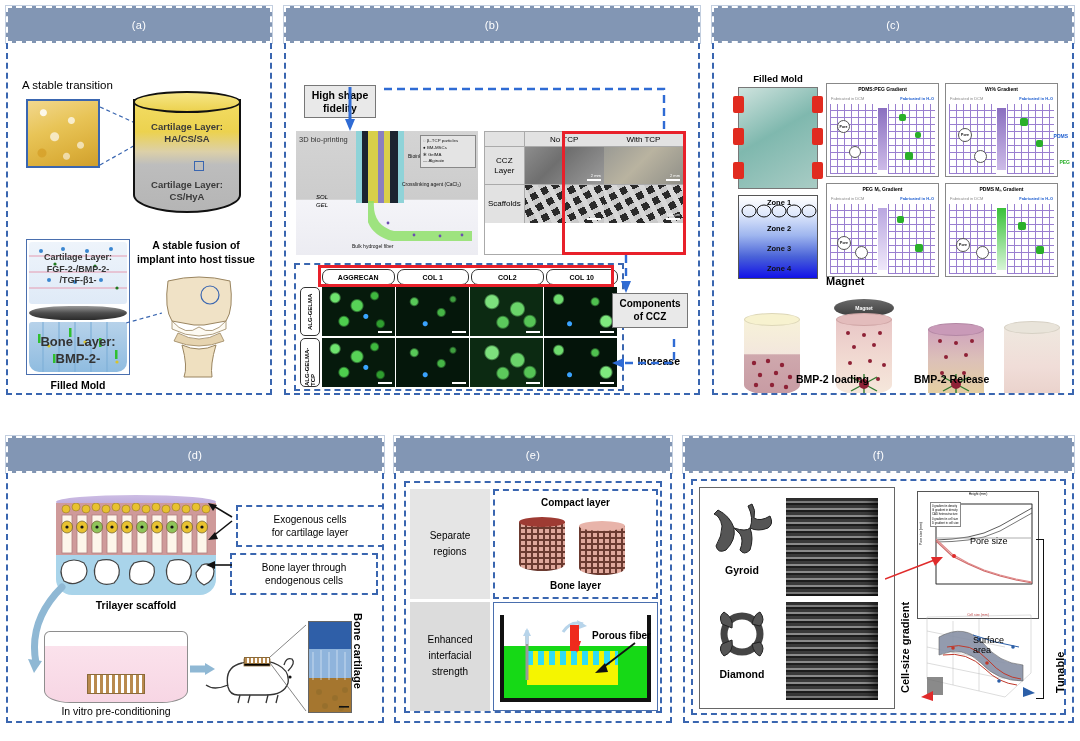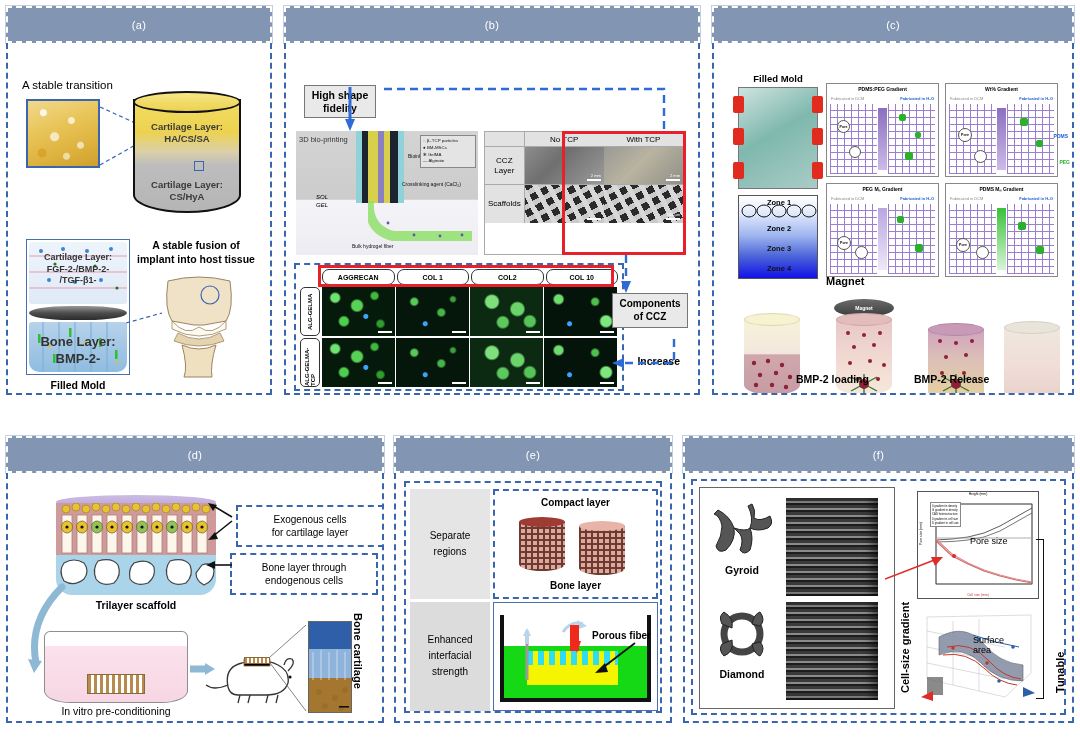--- a/index.html
+++ b/index.html
@@ -267,21 +267,21 @@
   .f-unit { position:absolute; width:68px; height:58px; }
   .f-unit-lbl { position:absolute; width:68px; text-align:center; font-size:10.5px; font-weight:bold; }
   .f-block { position:absolute; left:86px; width:92px; height:98px;
     background-color:#4a4a4a;
     background-image:
       repeating-linear-gradient(0deg,#1d1d1d 0 2px,#8b8b8b 2px 4px,#3a3a3a 4px 7px),
       repeating-linear-gradient(90deg,#222 0 2px,#9a9a9a 2px 4px,#444 4px 7px);
     box-shadow:inset -6px 0 10px rgba(0,0,0,.5); }
   .f-cellsize { position:absolute; left:214px; top:60px; height:160px; font-size:11px; font-weight:bold;
     writing-mode:vertical-rl; transform:rotate(180deg); }
-  .f-chart1 { position:absolute; left:232px; top:18px; width:122px; height:108px; border:1px solid #555; background:#fff; }
+  .f-chart1 { position:absolute; left:232px; top:18px; width:122px; height:128px; border:1px solid #555; background:#fff; }
   .f-chart2 { position:absolute; left:228px; top:128px; width:130px; height:110px; }
   .f-tunable { position:absolute; right:6px; top:70px; height:150px; font-size:11px; font-weight:bold;
     writing-mode:vertical-rl; transform:rotate(180deg); }
   .f-bracket { position:absolute; right:28px; top:66px; width:8px; height:160px;
     border-top:1.5px solid #111; border-right:1.5px solid #111; border-bottom:1.5px solid #111; }
   .f-poresize { position:absolute; left:52px; top:44px; font-size:9px; }
   .f-surf { position:absolute; left:60px; top:34px; font-size:9px; line-height:1.15; }
   .f-axis-x { position:absolute; bottom:1px; width:100%; text-align:center; font-size:3.4px; color:#c04040; }
   .f-axis-xt { position:absolute; top:0px; width:100%; text-align:center; font-size:3.4px; }
   .f-axis-y { position:absolute; left:1px; top:30px; font-size:3.4px; writing-mode:vertical-rl; transform:rotate(180deg); }

